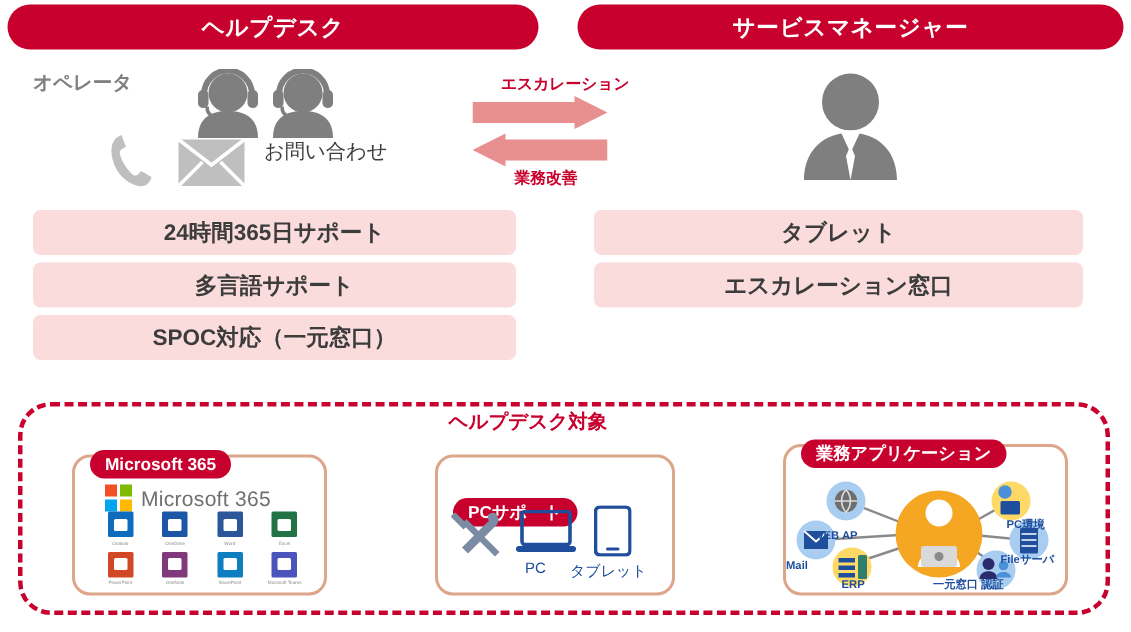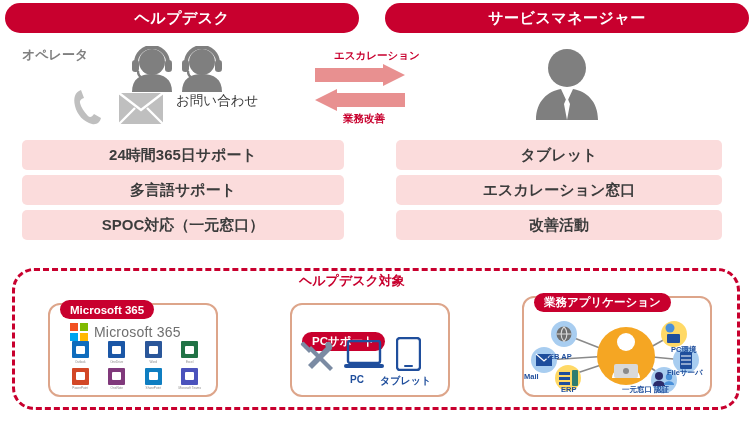--- a/index.html
+++ b/index.html
@@ -121,21 +121,21 @@
     font-size:3.1px;color:#8a8a8a;margin-top:1.5px;
     text-align:center;line-height:4px;width:32px;
     overflow:hidden;white-space:nowrap;
   }
 
   
   #pc-tools{position:absolute;left:300px;top:340px;width:34px;height:32px;}
   #pc-laptop{position:absolute;left:344px;top:340px;width:40px;height:30px;}
   #pc-tablet{position:absolute;left:396px;top:337px;width:25px;height:34px;}
   .dev-cap{
-    position:absolute;font-size:10px;color:#1f4e9c;font-weight:bold;
+    position:absolute;font-size:10px;color:#1f4e9c;font-weight:normal;
     text-align:center;white-space:nowrap;
   }
   #cap-pc{left:350px;top:374px;}
   #cap-tab{left:380px;top:374px;}
 
   
   #app-net{position:absolute;left:524px;top:312px;width:186px;height:84px;}
   .net-cap{
     position:absolute;font-size:7.5px;font-weight:bold;color:#1f4e9c;
     white-space:nowrap;
@@ -203,21 +203,20 @@
     <path d="M28 41 L33 48 L38 41 L36 39 L30 39 Z" fill="#ffffff"></path>
     <path d="M33 49 L30 56 L33 72 L36 56 Z" fill="#ffffff"></path>
   </svg>
 
   <div class="bar l" id="bar-l-0">24時間365日サポート</div>
   <div class="bar l" id="bar-l-1">多言語サポート</div>
   <div class="bar l" id="bar-l-2">SPOC対応（一元窓口）</div>
 
   <div class="bar r" id="bar-r-0">タブレット</div>
   <div class="bar r" id="bar-r-1">エスカレーション窓口</div>
-  <div class="bar r" id="bar-r-2">改善活動</div>
 
   <div id="scope"></div>
   <div id="scope-title">ヘルプデスク対象</div>
 
   <div class="card" id="card-m365"></div>
   <div class="card-pill" id="pill-m365">Microsoft 365</div>
 
   <div class="ms-logo-row">
     <span class="ms-squares">
       <i style="background:#f25022"></i>

